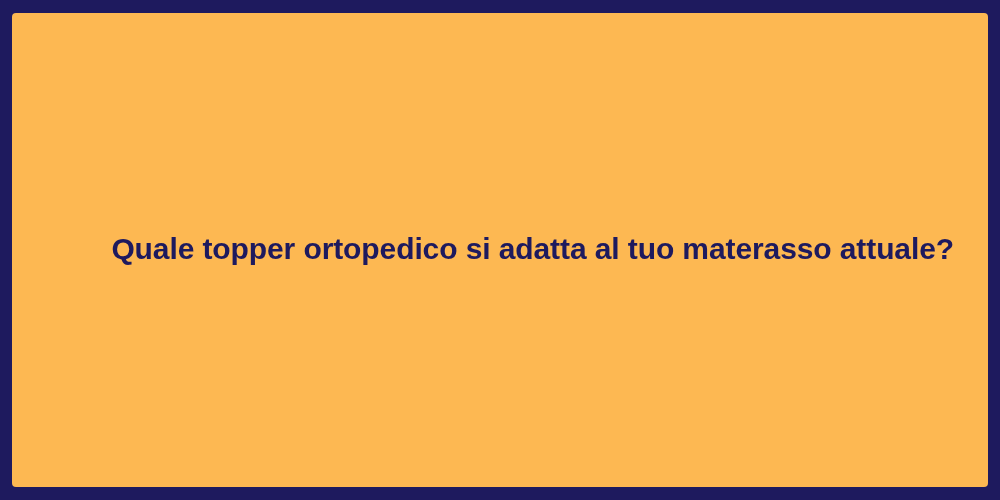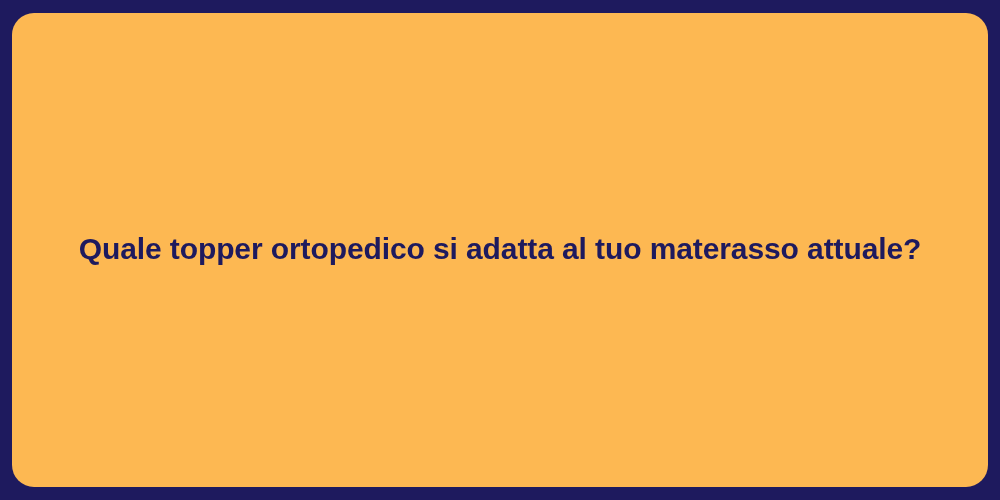--- a/index.html
+++ b/index.html
@@ -25,24 +25,24 @@
     background: #1e1a5e;
     padding: 13px 12px;
   }
 
   
   .banner-panel {
     box-sizing: border-box;
     width: 100%;
     height: 100%;
     background: #fdb852;
-    border-radius: 22px;
+    border-radius: 4px;
     display: flex;
     align-items: center;
-    justify-content: center;
+    justify-content: flex-end;
     padding: 0 34px;
   }
 
   
   .headline {
     margin: 0;
     color: #1e1a5e;
     font-family: "Liberation Sans", sans-serif;
     font-weight: bold;
     font-size: 30px;

